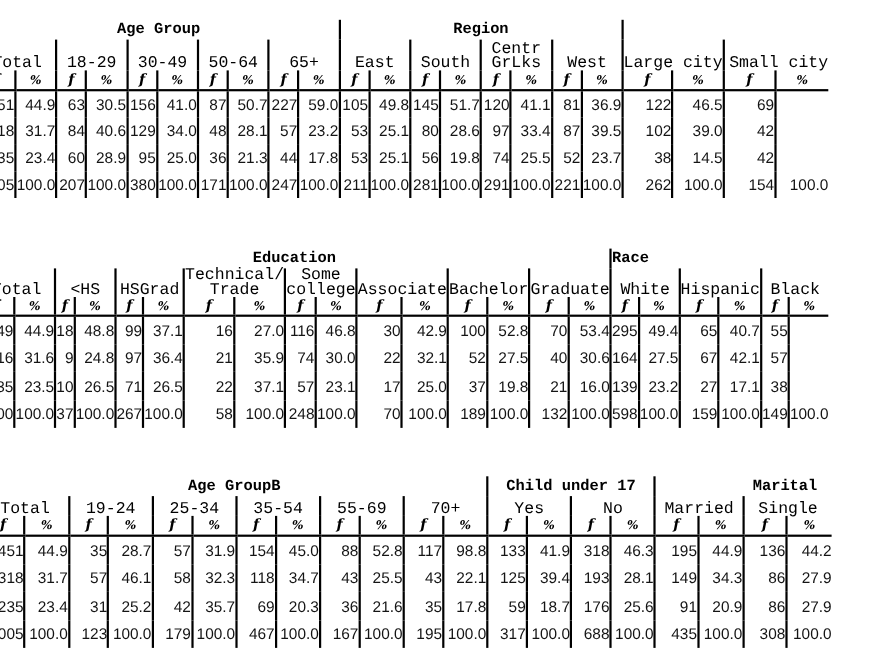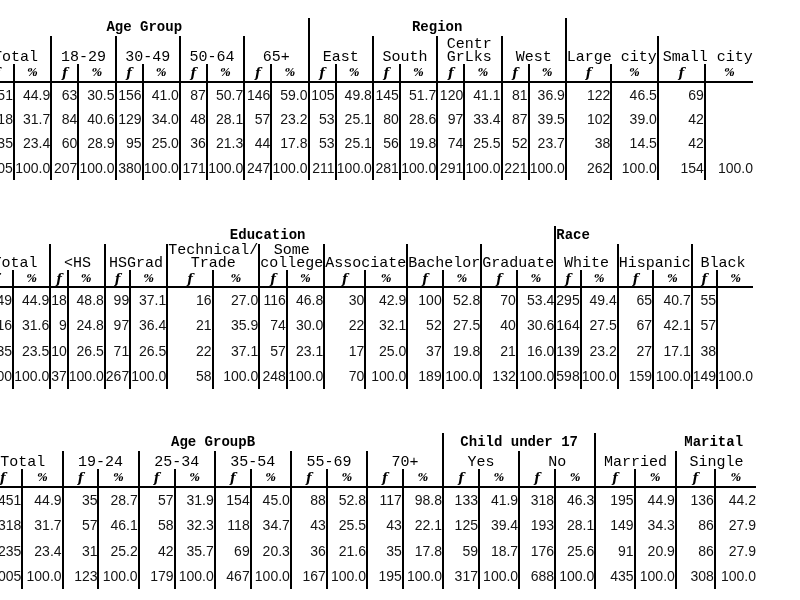--- a/index.html
+++ b/index.html
@@ -96,21 +96,21 @@
         </tr>
         <tr style="height: 24.5px;">
           <td class="dv">451</td>
           <td class="dv bl">44.9</td>
           <td class="dv bl">63</td>
           <td class="dv bl">30.5</td>
           <td class="dv bl">156</td>
           <td class="dv bl">41.0</td>
           <td class="dv bl">87</td>
           <td class="dv bl">50.7</td>
-          <td class="dv bl">146</td>
+          <td class="dv bl">227</td>
           <td class="dv bl">59.0</td>
           <td class="dv bl">105</td>
           <td class="dv bl">49.8</td>
           <td class="dv bl">145</td>
           <td class="dv bl">51.7</td>
           <td class="dv bl">120</td>
           <td class="dv bl">41.1</td>
           <td class="dv bl">81</td>
           <td class="dv bl">36.9</td>
           <td class="dv bl">122</td>

